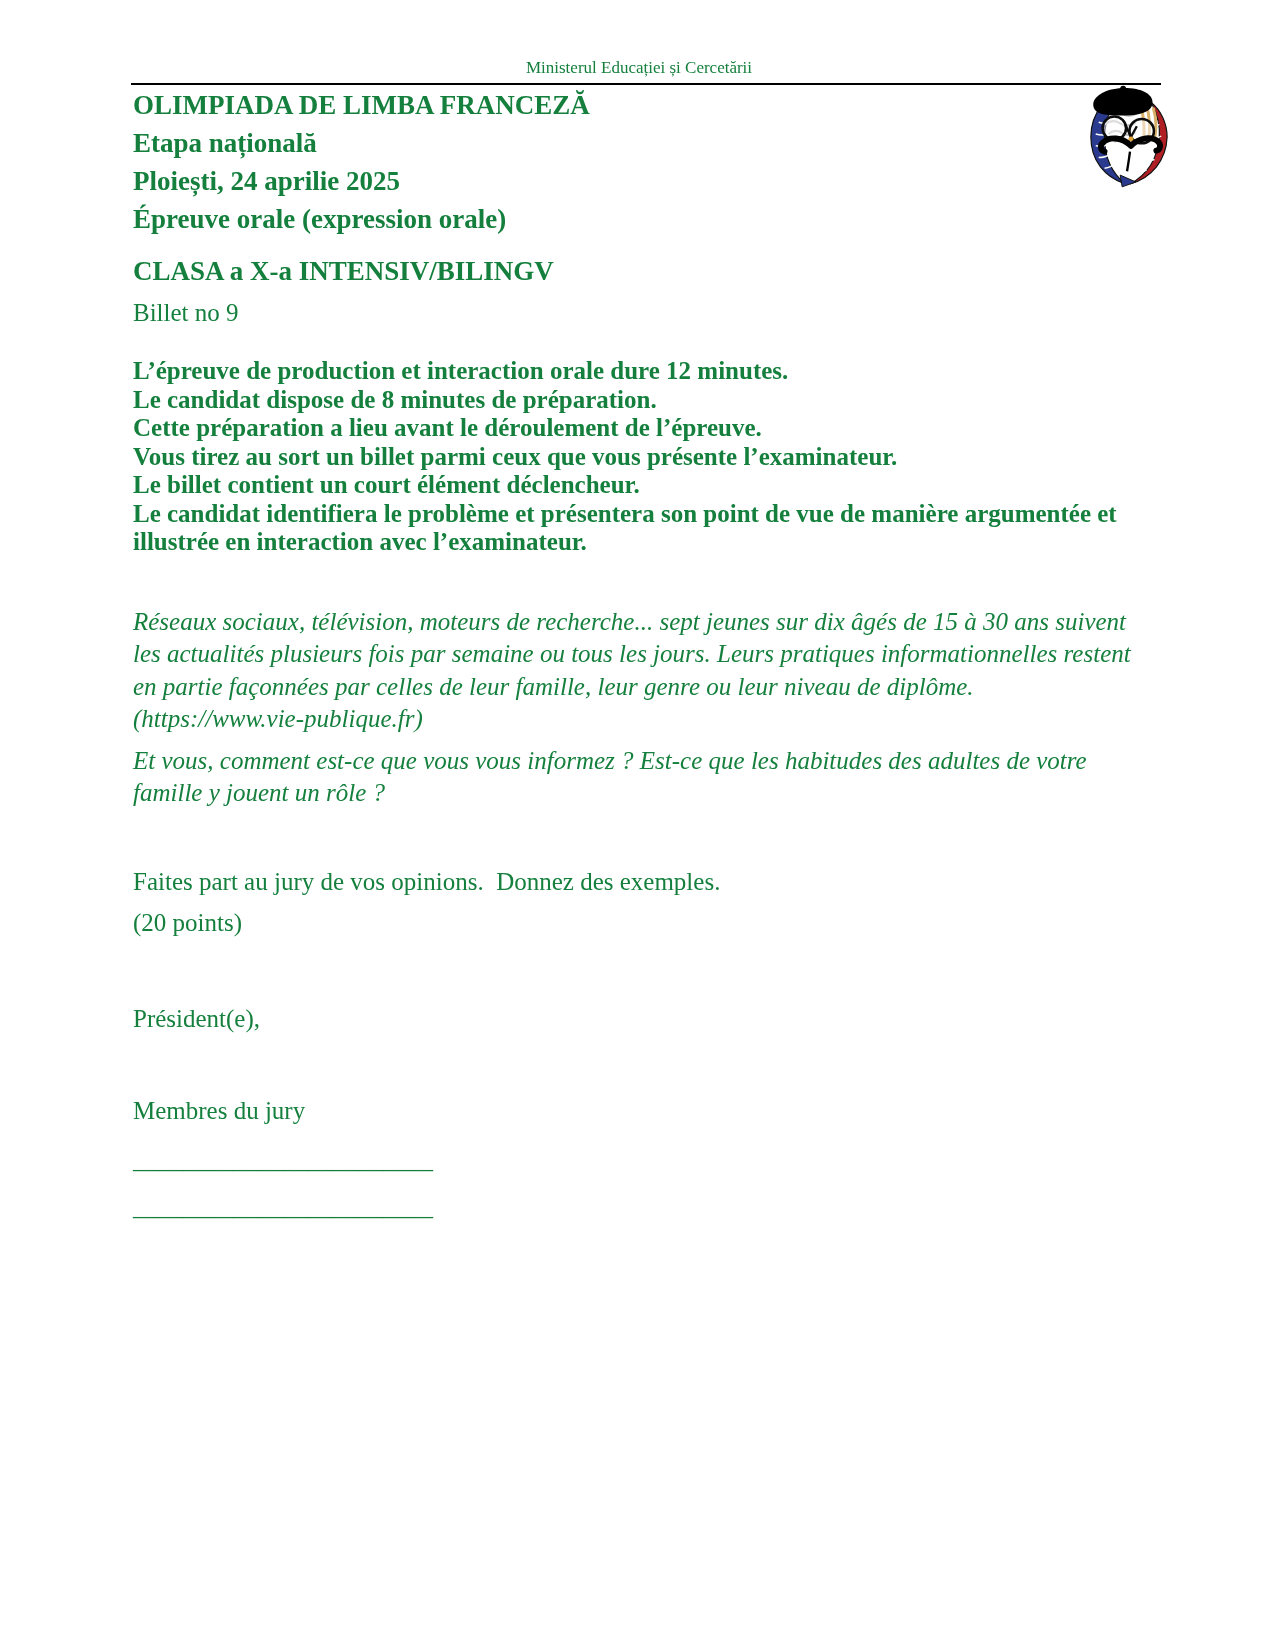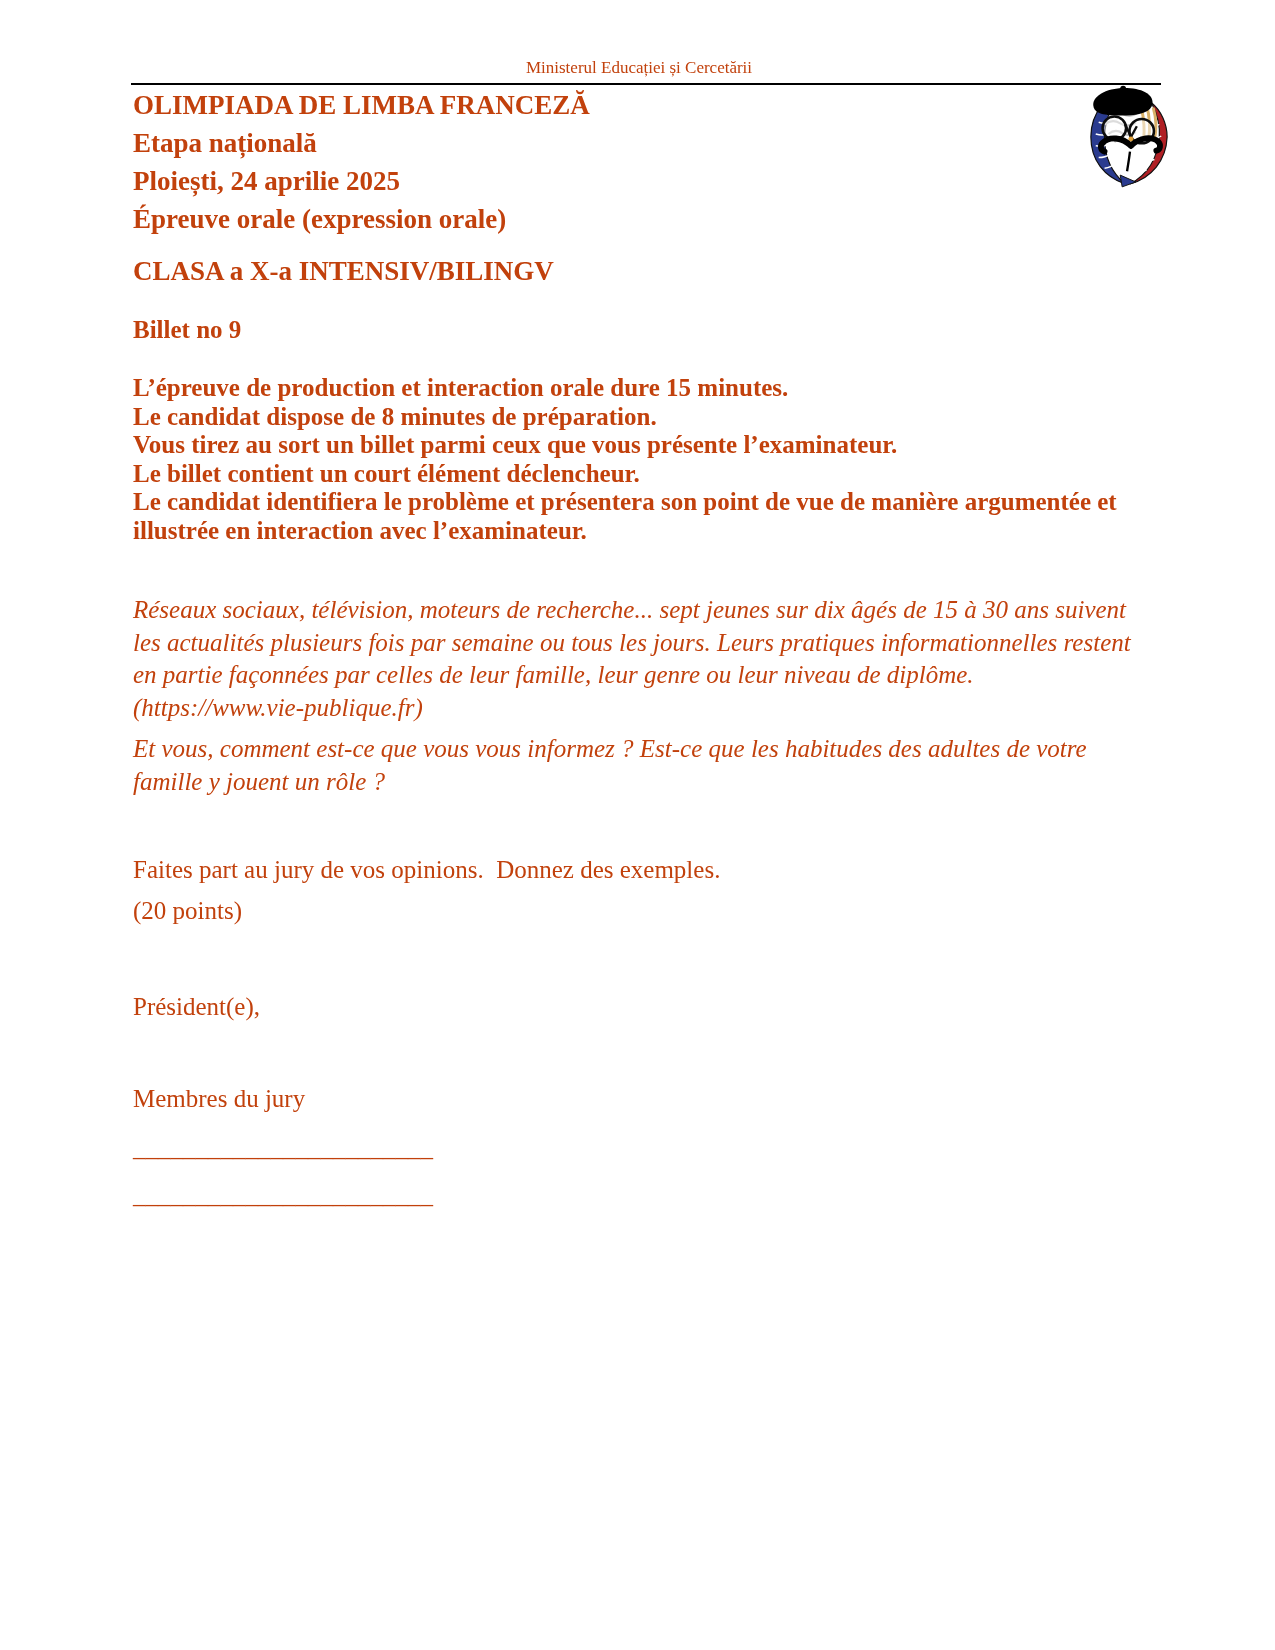--- a/index.html
+++ b/index.html
@@ -3,21 +3,21 @@
 <meta charset="utf-8">
 <style>
   * { margin: 0; padding: 0; box-sizing: border-box; }
   html, body { background: #888; }
   .page {
     position: relative;
     width: 1275px;
     height: 1650px;
     margin: 0 auto;
     background: #ffffff;
-    color: #c2410c;
+    color: #15803d;
     font-family: "Liberation Serif", "DejaVu Serif", serif;
     font-size: 25px;
     overflow: hidden;
   }
   .content {
     position: relative;
     margin-left: 133px;
     width: 1012px;
   }
   .ministry {
@@ -36,22 +36,22 @@
   }
   .headings {
     margin-top: 8px;
     text-align: left;
     font-weight: bold;
     font-size: 27px;
   }
   .headings .hline { line-height: 38px; }
   .headings .hline.classline { margin-top: 14px; }
   .billet {
-    margin-top: 26px;
-    font-weight: bold;
+    margin-top: 9px;
+    font-weight: normal;
     line-height: 28px;
   }
   .instructions {
     margin-top: 30px;
     font-weight: bold;
     line-height: 28.5px;
   }
   .para { line-height: 32.5px; font-style: italic; }
   .subject  { margin-top: 49px; }
   .question { margin-top: 9px; }
@@ -103,22 +103,23 @@
       <div class="hline">OLIMPIADA DE LIMBA FRANCEZĂ</div>
       <div class="hline">Etapa națională</div>
       <div class="hline">Ploiești, 24 aprilie 2025</div>
       <div class="hline">Épreuve orale (expression orale)</div>
       <div class="hline classline">CLASA a X-a INTENSIV/BILINGV</div>
     </div>
 
     <div class="billet">Billet no 9</div>
 
     <div class="instructions">
-      <div>L’épreuve de production et interaction orale dure 15 minutes.</div>
+      <div>L’épreuve de production et interaction orale dure 12 minutes.</div>
       <div>Le candidat dispose de 8 minutes de préparation.</div>
+      <div>Cette préparation a lieu avant le déroulement de l’épreuve.</div>
       <div>Vous tirez au sort un billet parmi ceux que vous présente l’examinateur.</div>
       <div>Le billet contient un court élément déclencheur.</div>
       <div>Le candidat identifiera le problème et présentera son point de vue de manière argumentée et illustrée en interaction avec l’examinateur.</div>
     </div>
 
     <div class="para subject">Réseaux sociaux, télévision, moteurs de recherche... sept jeunes sur dix âgés de 15 à 30 ans suivent les actualités plusieurs fois par semaine ou tous les jours. Leurs pratiques informationnelles restent en partie façonnées par celles de leur famille, leur genre ou leur niveau de diplôme. (https://www.vie-publique.fr)</div>
 
     <div class="para question">Et vous, comment est-ce que vous vous informez ? Est-ce que les habitudes des adultes de votre famille y jouent un rôle ?</div>
 
     <div class="task">Faites part au jury de vos opinions.&nbsp; Donnez des exemples.</div>

